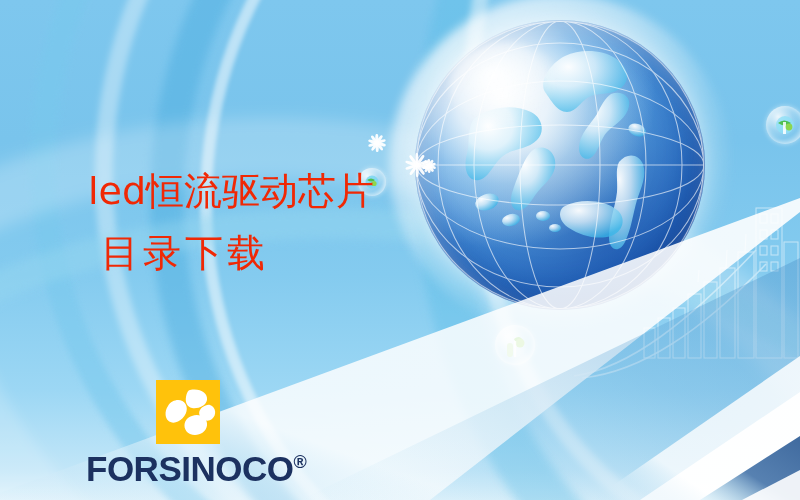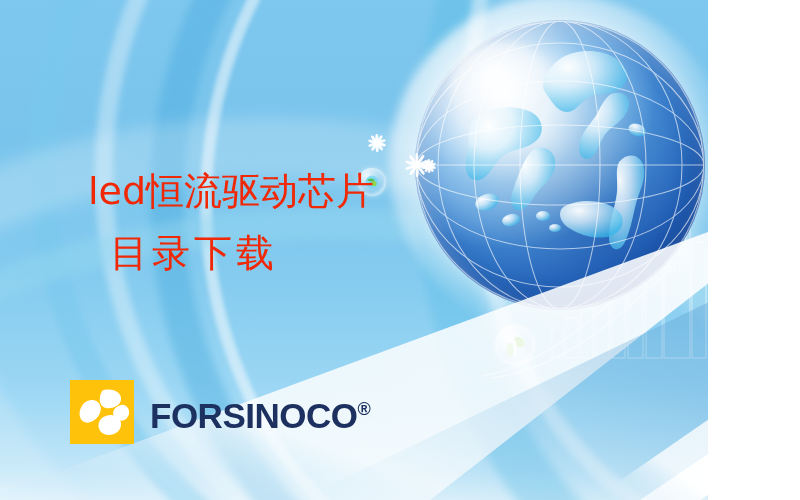--- a/index.html
+++ b/index.html
@@ -1,21 +1,21 @@
 <!DOCTYPE html>
 <html><head>
 <meta charset="utf-8">
 <title>FORSINOCO LED Banner</title>
 <style>
   html,body{margin:0;padding:0;background:#fff;}
   body{font-family:"Liberation Sans", sans-serif;}
 
   #banner{
     position:relative;
-    width:708px;height:500px;
+    width:800px;height:500px;
     overflow:hidden;
     background:linear-gradient(to bottom,#7ec7ee 0%,#79c4ec 28%,#84cbef 55%,#9cd7f4 78%,#c2e6f8 94%,#dff2fb 100%);
   }
 
   
   .ribbon{position:absolute;border-radius:50%;pointer-events:none;}
 
   .rib1{left:-120px;top:-340px;width:900px;height:900px;
         border:70px solid rgba(255,255,255,0.16);
         transform:rotate(-8deg);filter:blur(6px);}
@@ -84,24 +84,24 @@
   
   #headline{position:absolute;left:88px;top:160px;width:420px;}
   #headline .hl-line{
     color:#F02805;
     font-size:38px;
     line-height:62px;
     white-space:nowrap;
     font-family:"DejaVu Sans","Liberation Sans",sans-serif;
   }
   #headline .hl-line.l1{letter-spacing:0px;}
-  #headline .hl-line.l2{margin-left:22px;letter-spacing:4px;}
-
-  
-  #logo{position:absolute;left:70px;top:380px;display:flex;align-items:center;}
+  #headline .hl-line.l2{margin-left:13px;letter-spacing:4px;}
+
+  
+  #logo{position:absolute;left:70px;top:380px;display:flex;align-items:center;flex-direction:column;}
   #logo-mark{position:relative;width:64px;height:64px;background:#FFC20B;flex:0 0 auto;}
   #logo-mark svg{display:block;}
   #logo-text{margin-left:16px;}
   #logo-name{
     font-family:"Liberation Sans",sans-serif;
     font-weight:bold;font-size:35px;line-height:36px;
     color:#1C3160;letter-spacing:-0.5px;white-space:nowrap;}
   #logo-name .reg{font-size:18px;vertical-align:super;letter-spacing:0;}
   #logo-tagline{
     font-family:"Liberation Sans",sans-serif;

